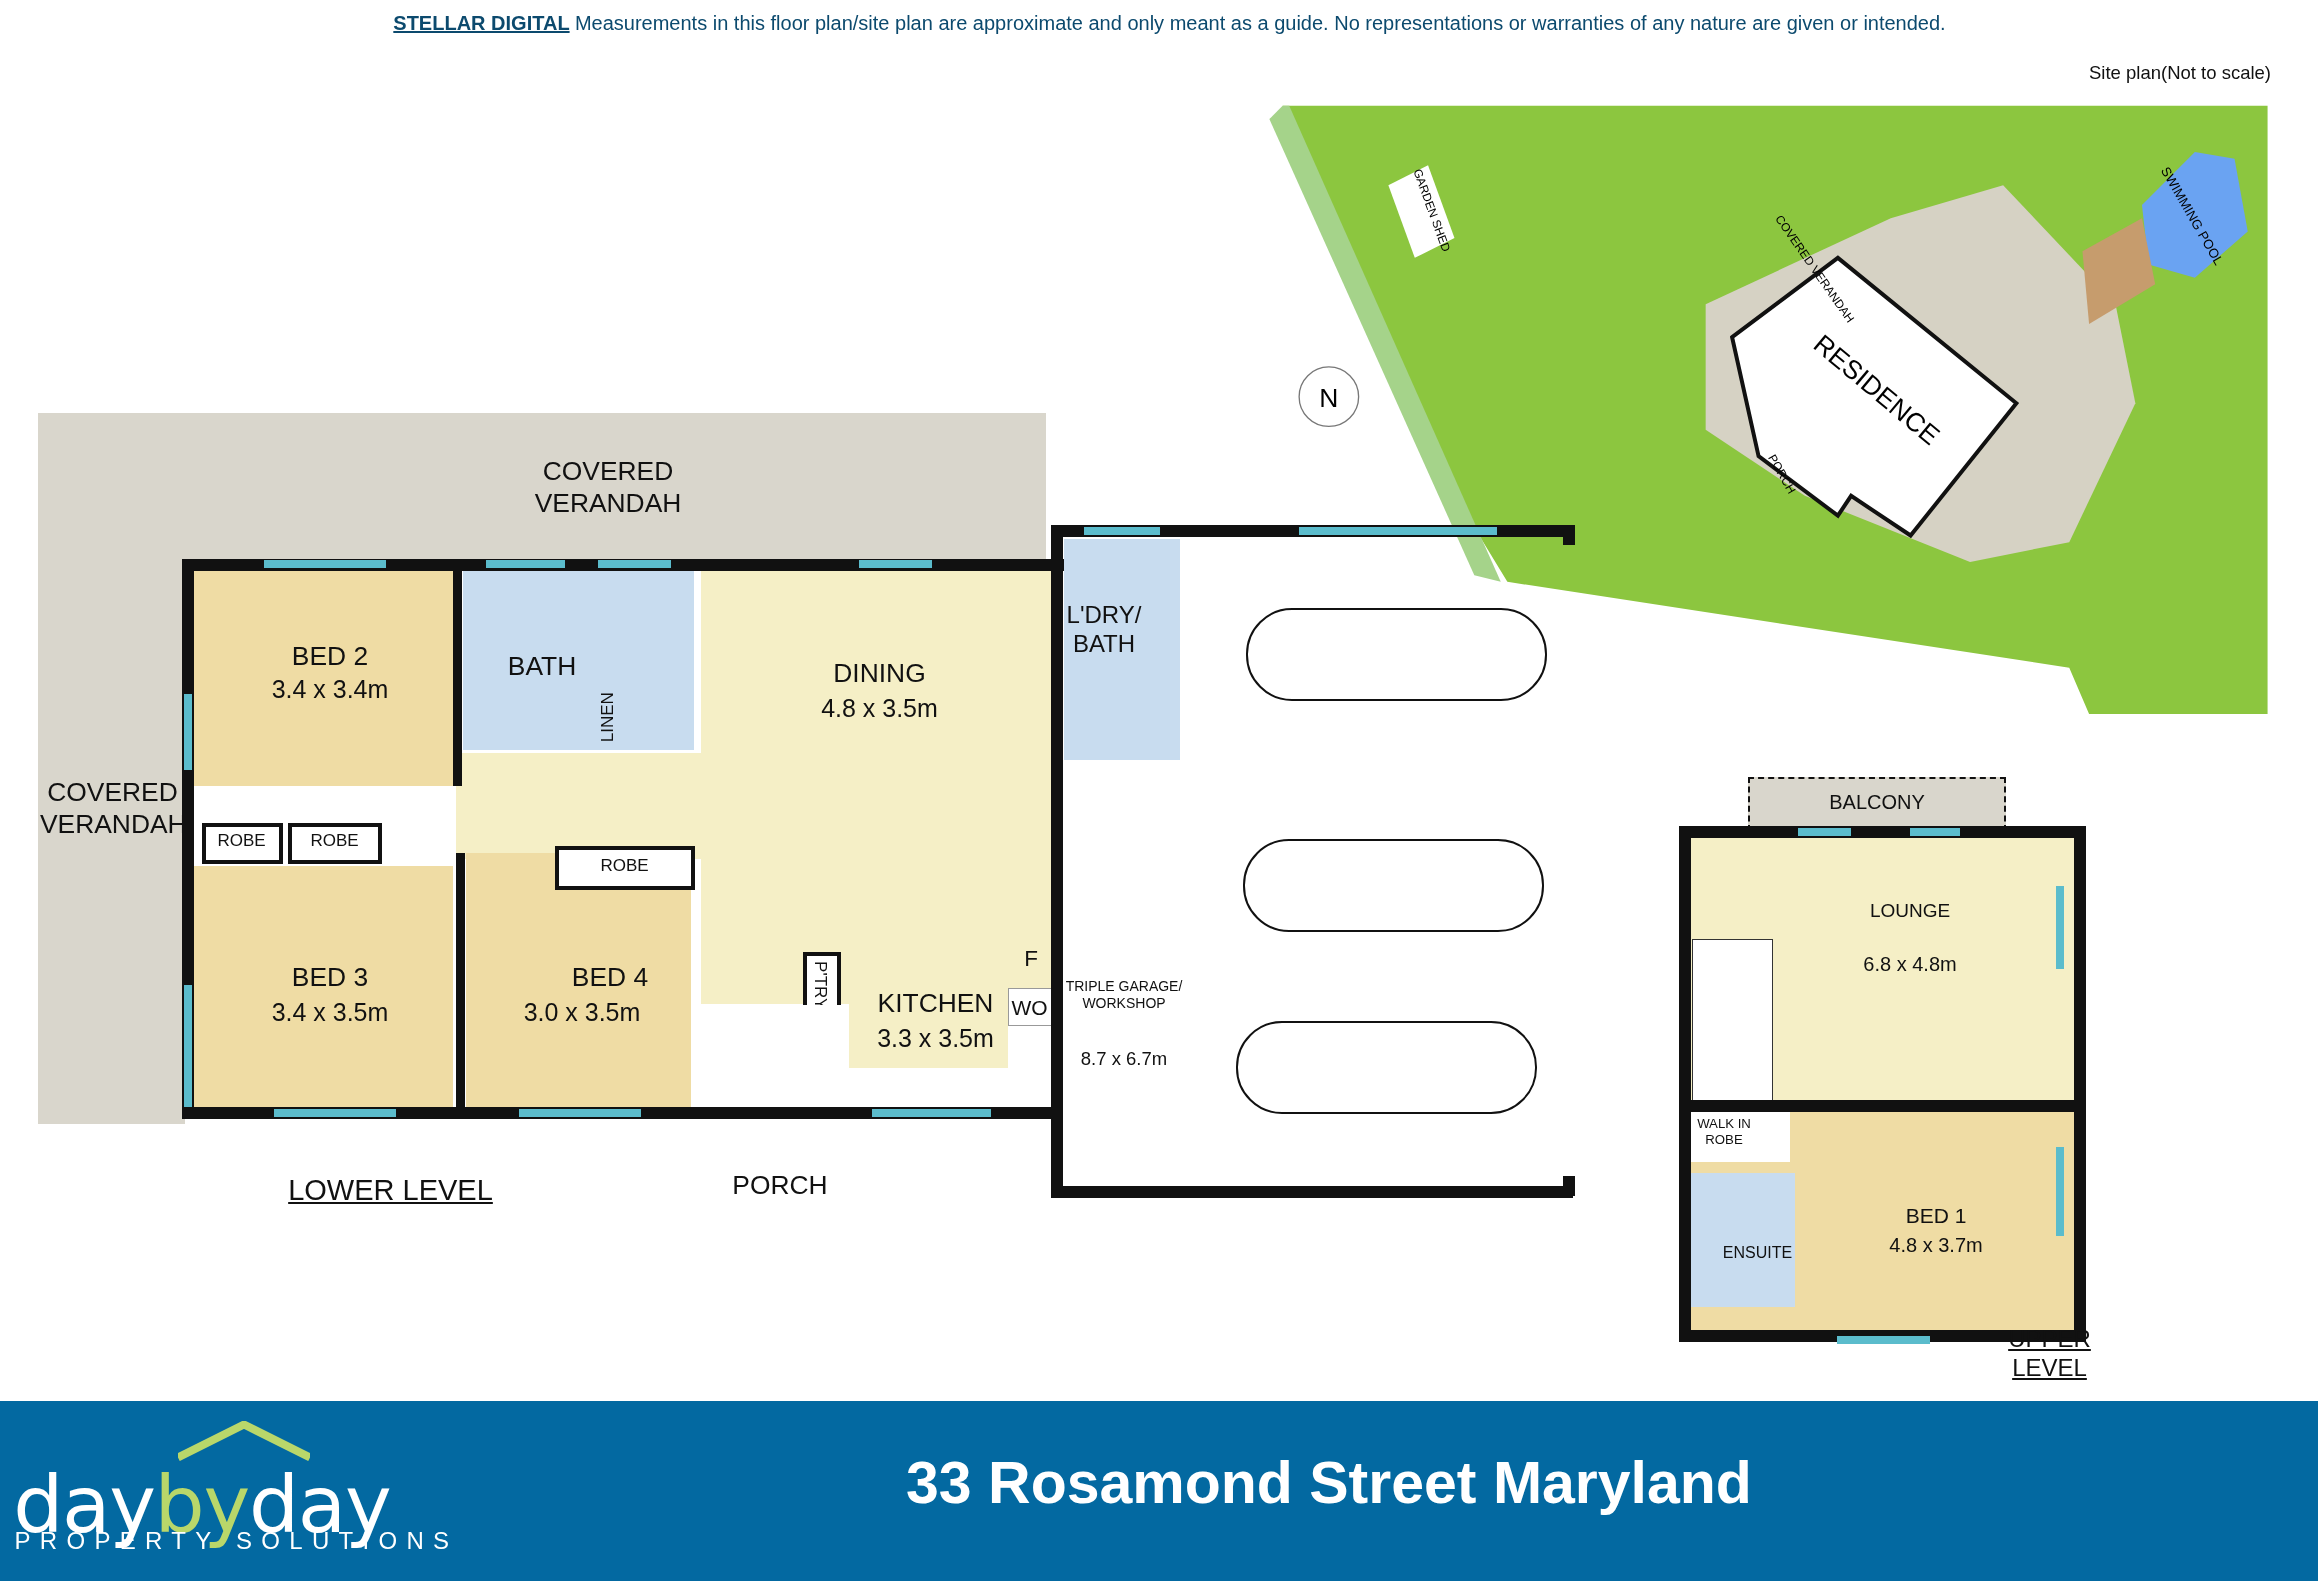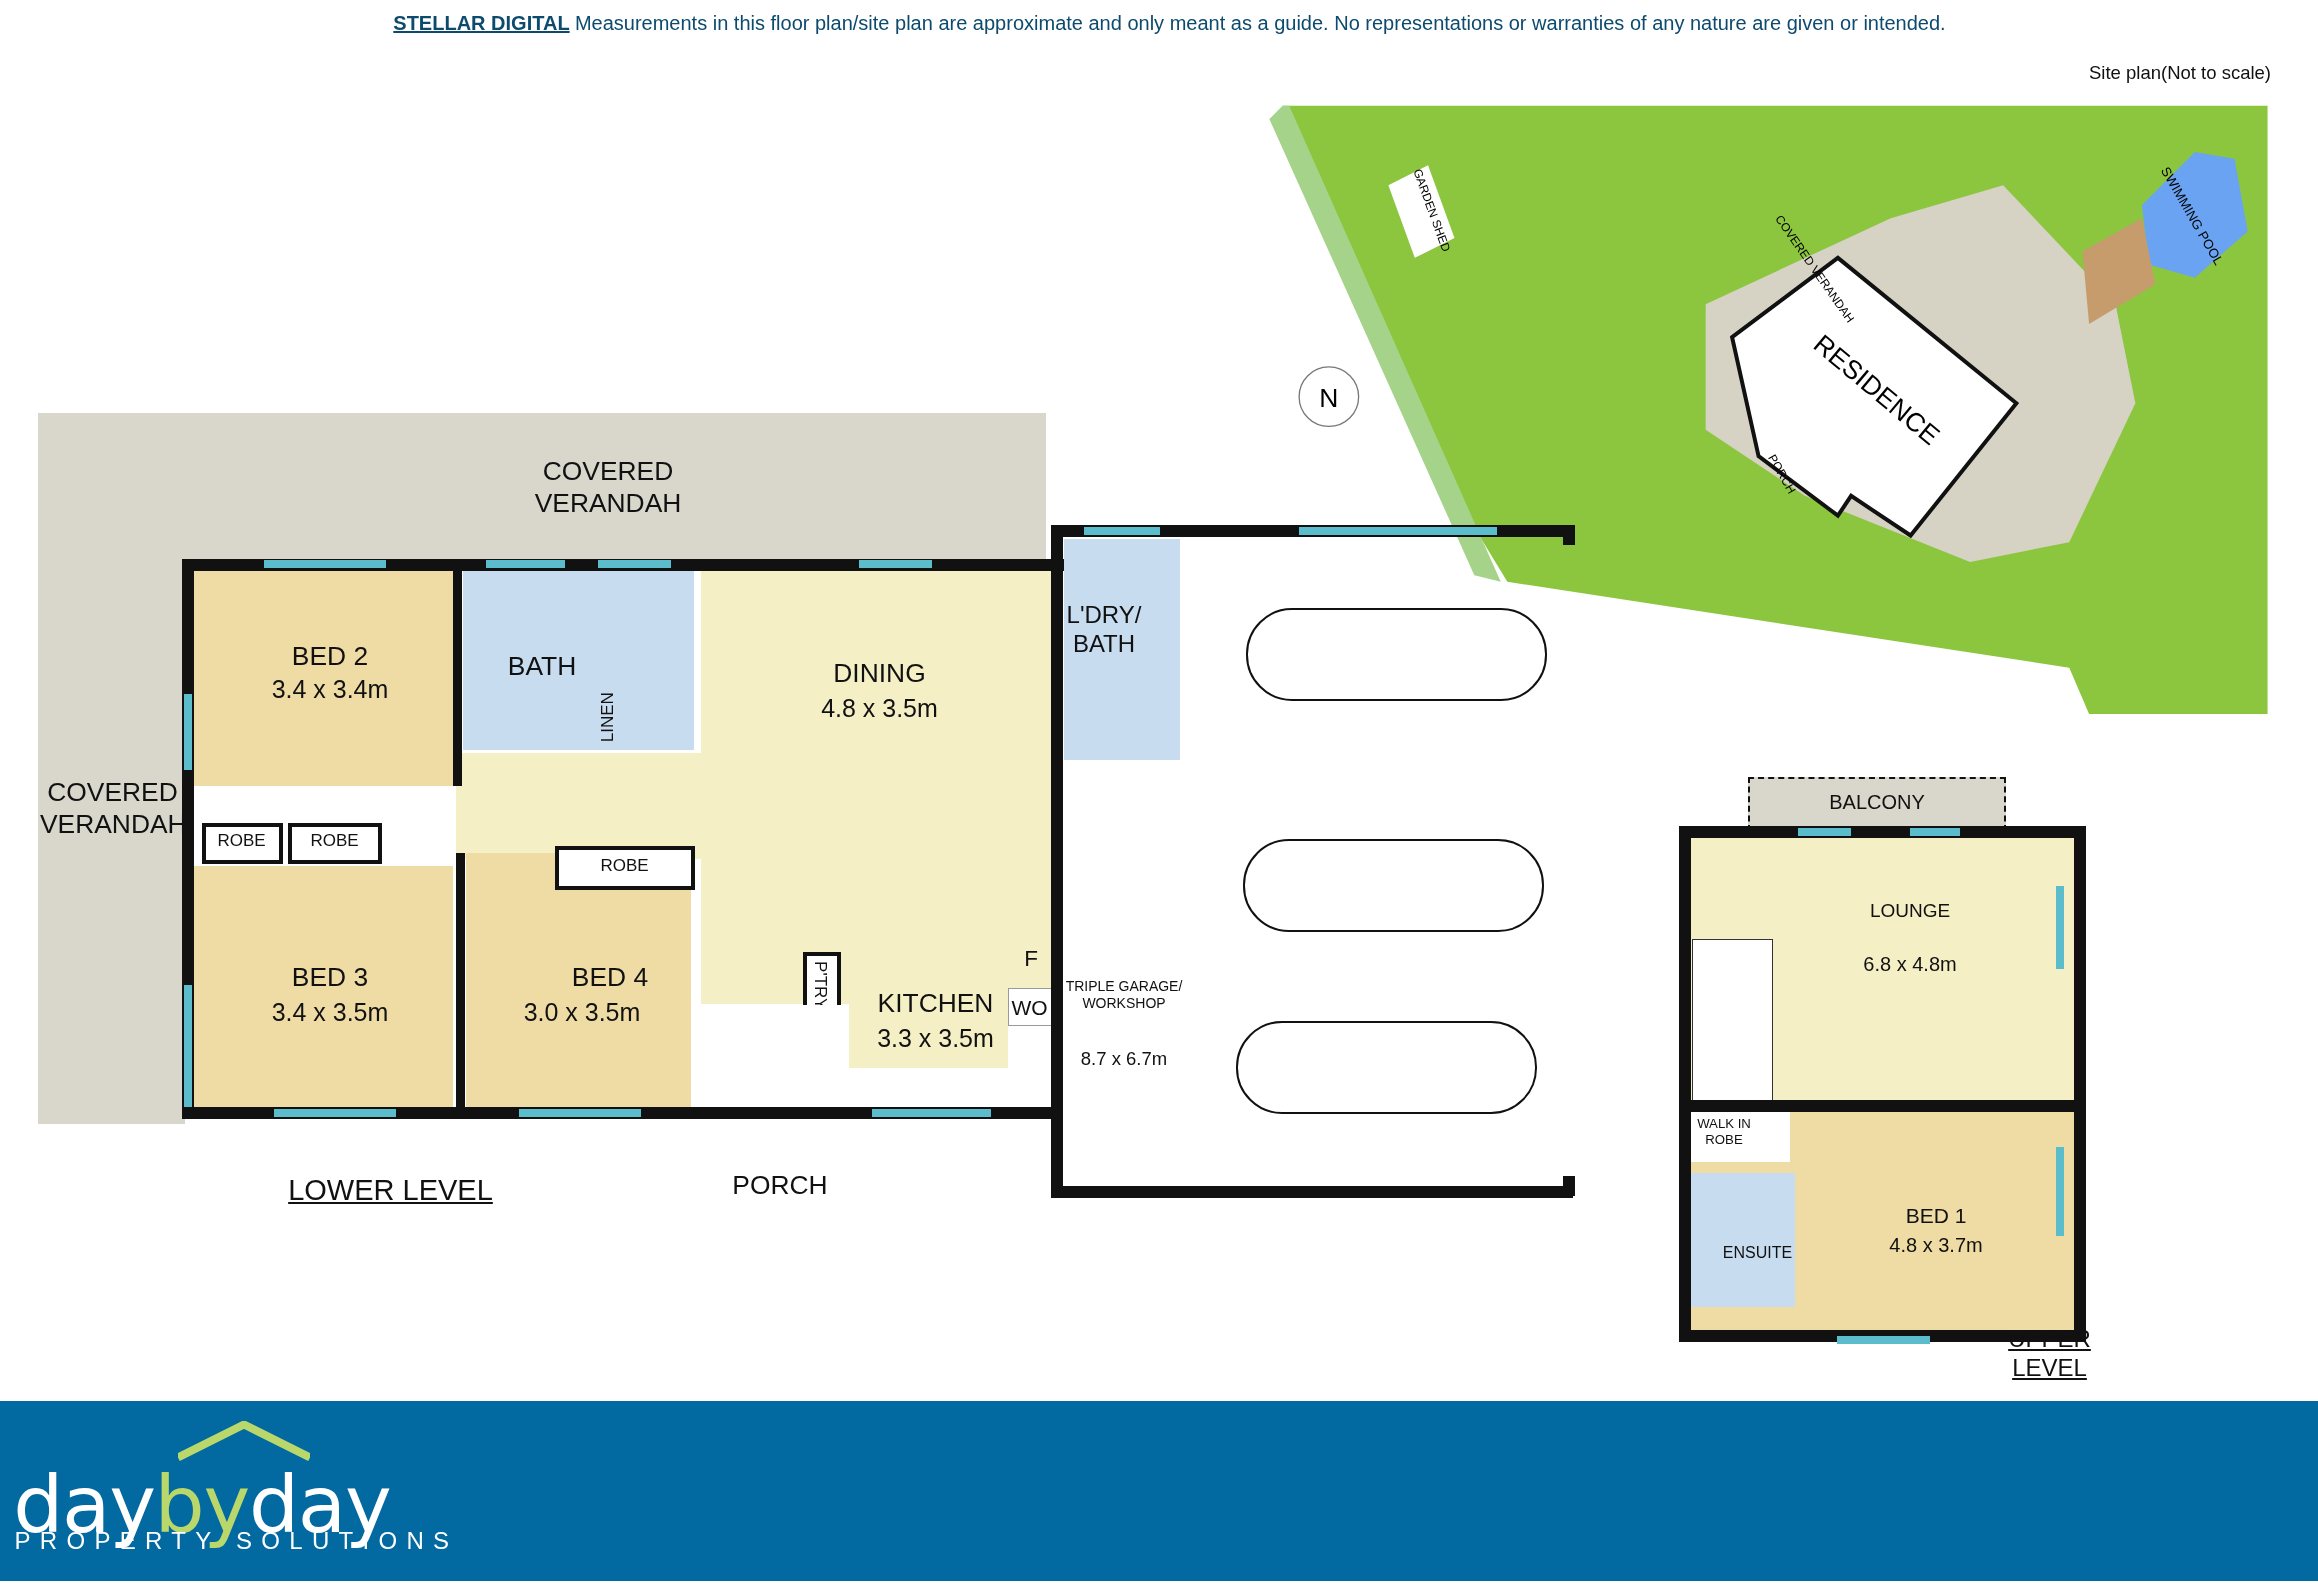--- a/index.html
+++ b/index.html
@@ -163,14 +163,15 @@
 </div>
 
 <div class="abs footer">
   <svg class="abs" style="left:178px;top:20px" width="132" height="40" viewBox="0 0 200 60">
     <polyline points="0,55 100,5 200,55" fill="none" stroke="#b9d76a" stroke-width="12"></polyline>
   </svg>
   <div class="logo-main">
     <span>day</span><span class="by">by</span><span>day</span>
   </div>
   <div class="logo-sub">PROPERTY SOLUTIONS</div>
+  <div class="address">33 Rosamond Street Maryland</div>
 </div>
 
 
 </body></html>

